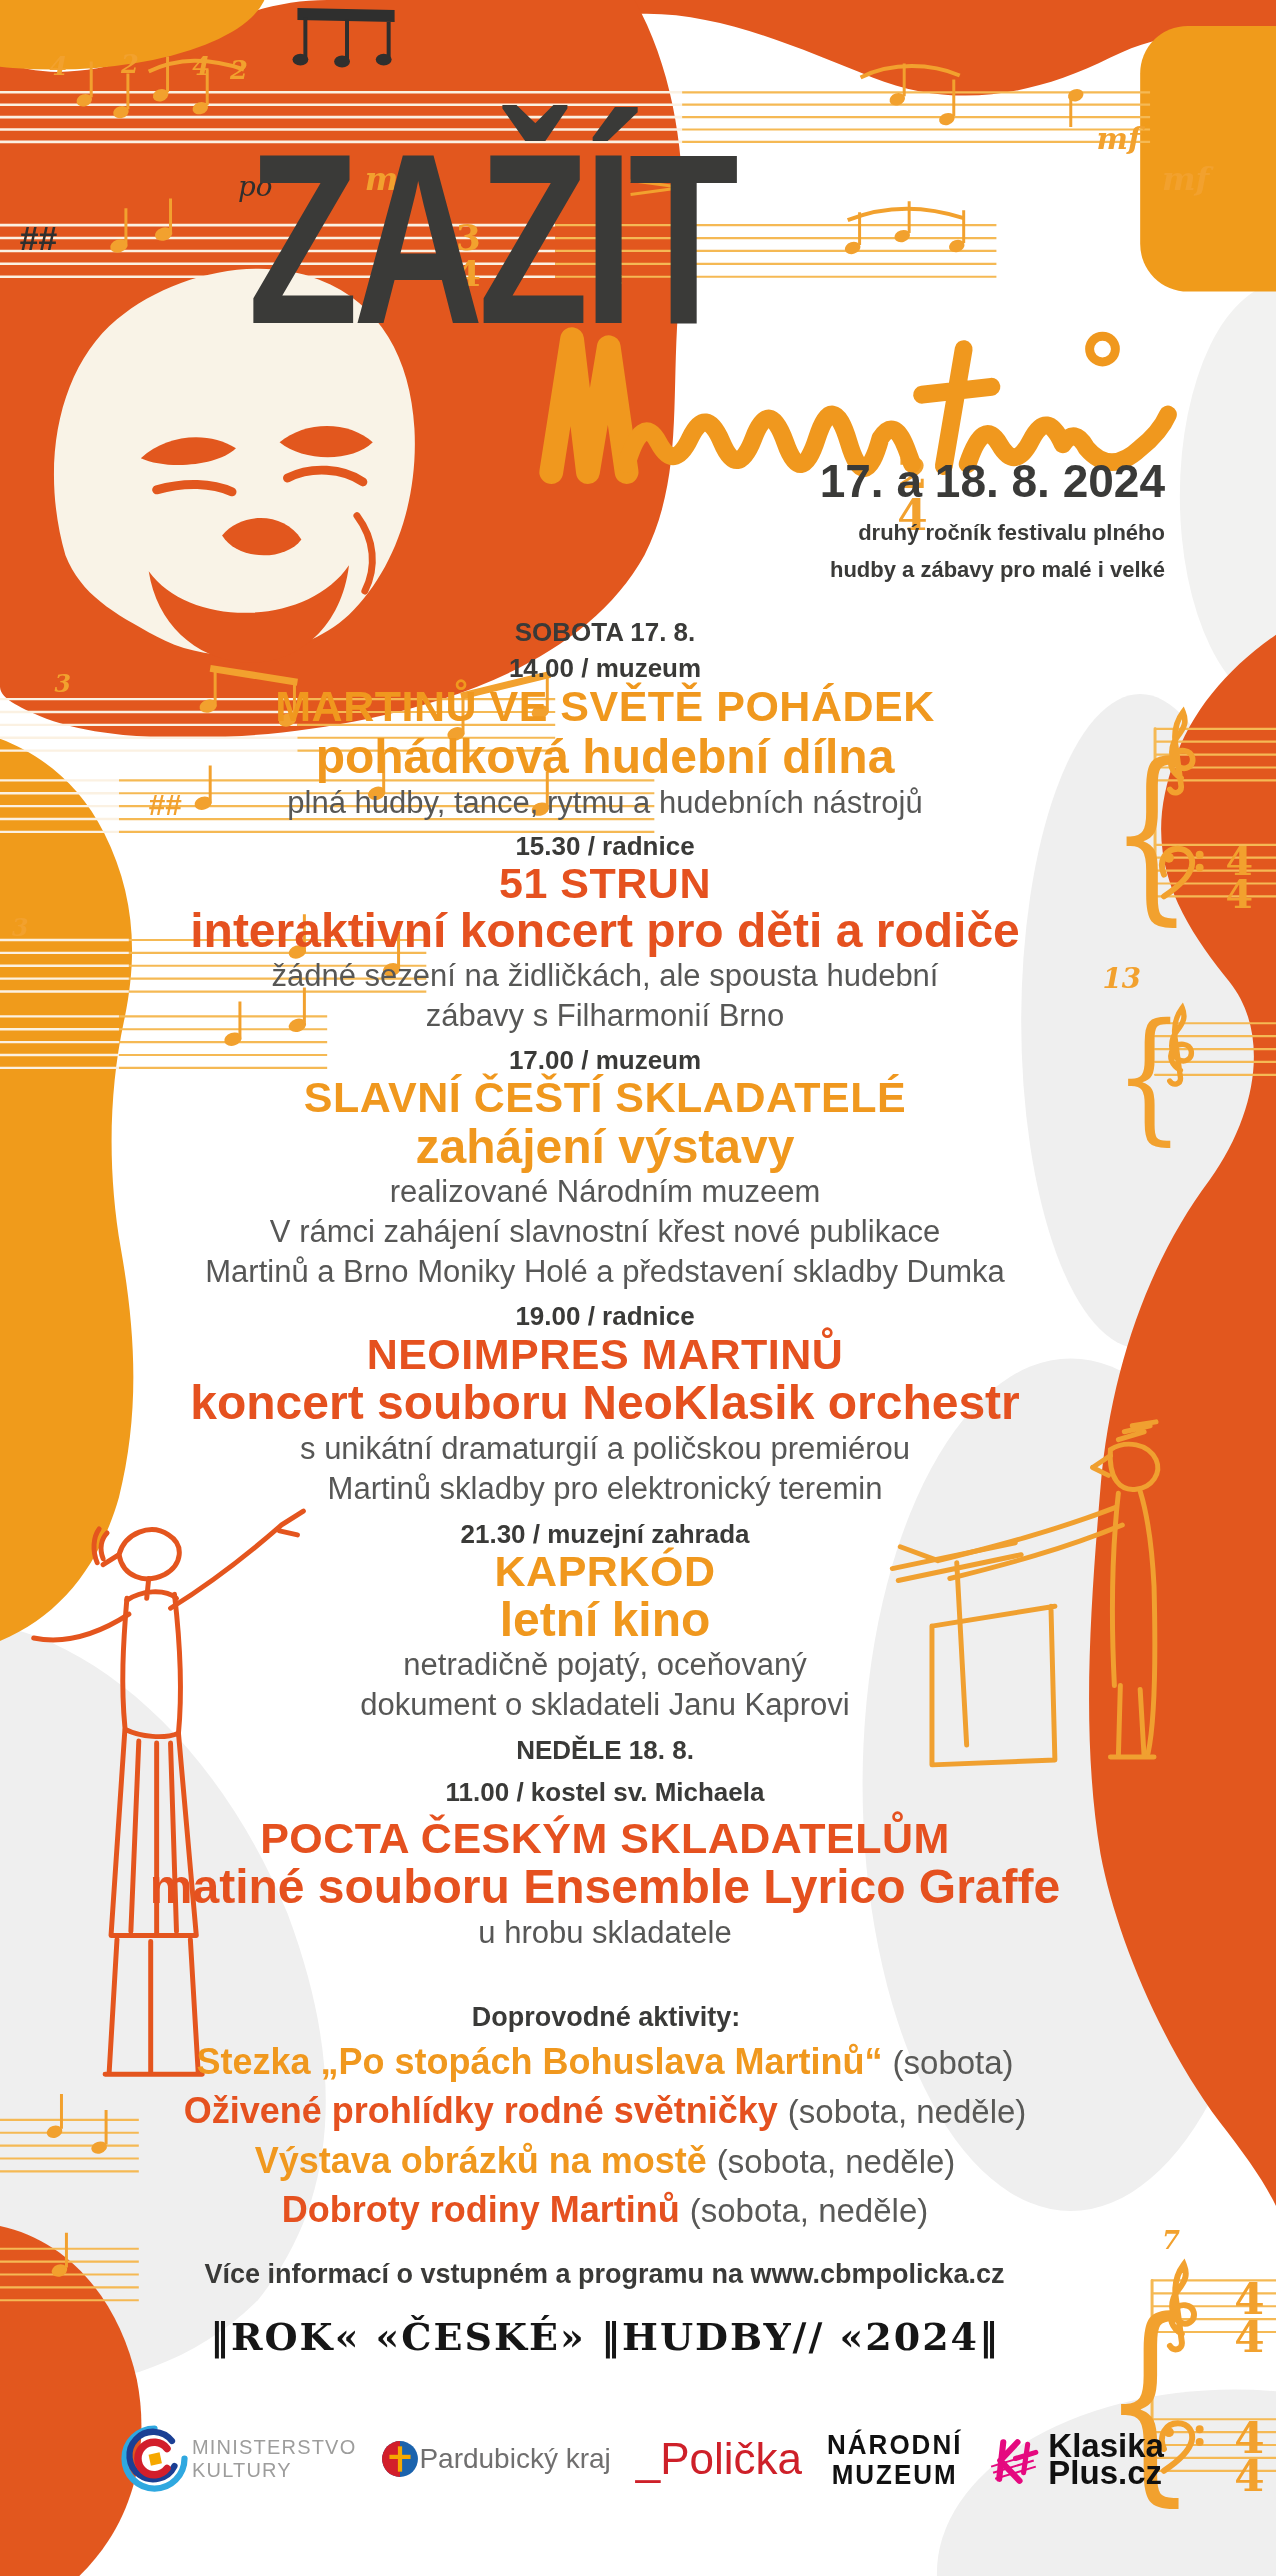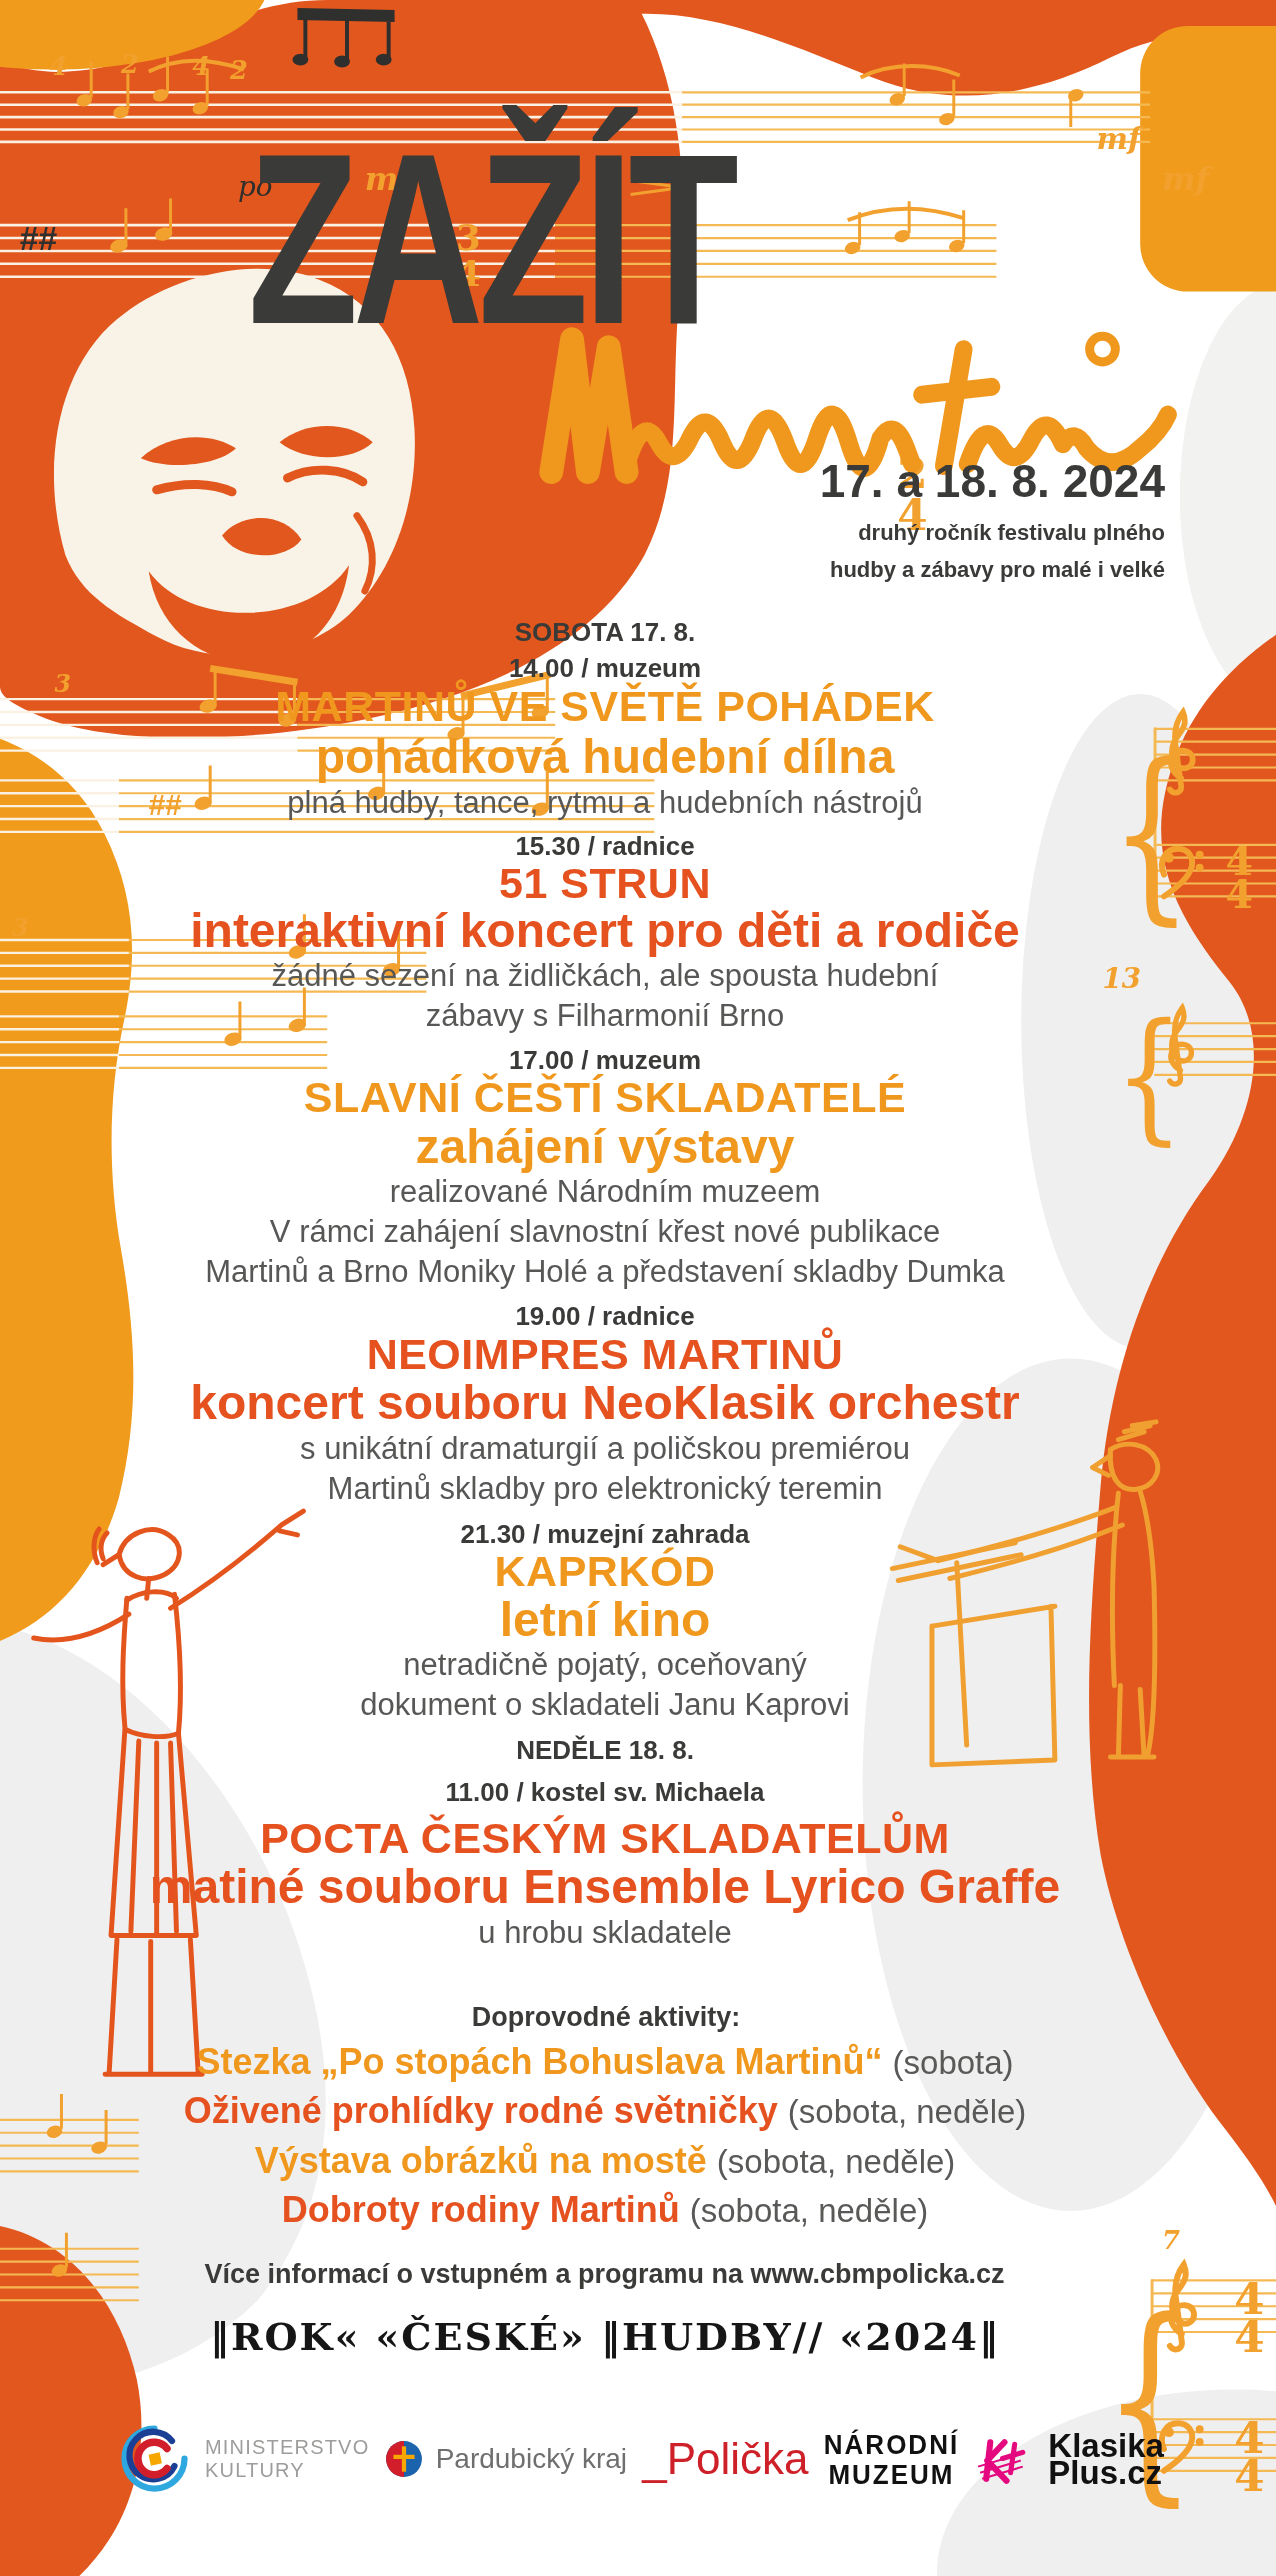--- a/index.html
+++ b/index.html
@@ -27,21 +27,21 @@
   .red{color:#E5511F;}
 
   .acthead{font-weight:700;color:#3A3A38;font-size:27px;padding-left:28px;}
   .act{font-size:36px;font-weight:700;line-height:42px;}
   .act .note{font-weight:400;color:#595957;font-size:33px;}
 
   .info{font-weight:700;color:#3A3A38;font-size:27px;padding-left:25px;}
   .rok{font-family:"DejaVu Serif",serif;font-weight:700;font-size:38px;color:#161616;letter-spacing:2px;}
 
   .partners{left:117px;top:2400px;width:1047px;height:117px;display:flex;align-items:center;justify-content:space-between;}
-  .pitem{display:flex;align-items:center;gap:13px;}
+  .pitem{display:flex;align-items:center;}
   .min-text{color:#9D9D9C;font-size:20px;line-height:23px;letter-spacing:1.2px;font-weight:400;}
   .pk-text{color:#706F6F;font-size:28px;font-weight:400;}
   .policka{color:#CE2029;font-size:44px;font-weight:400;letter-spacing:0;}
   .nm-text{color:#111111;font-size:26px;font-weight:700;line-height:28px;letter-spacing:2px;text-align:center;transform:scaleY(1.08);}
   .kp-text{color:#111111;font-size:33px;font-weight:700;line-height:27px;}
 
   
   .mnum{font-family:"DejaVu Serif",serif;font-style:italic;font-weight:700;fill:#F2A12E;}
   .mts{font-family:"DejaVu Serif",serif;font-weight:700;fill:#F2A12E;}
   .mpo{font-family:"DejaVu Serif",serif;font-style:italic;fill:#2F2F2E;}

